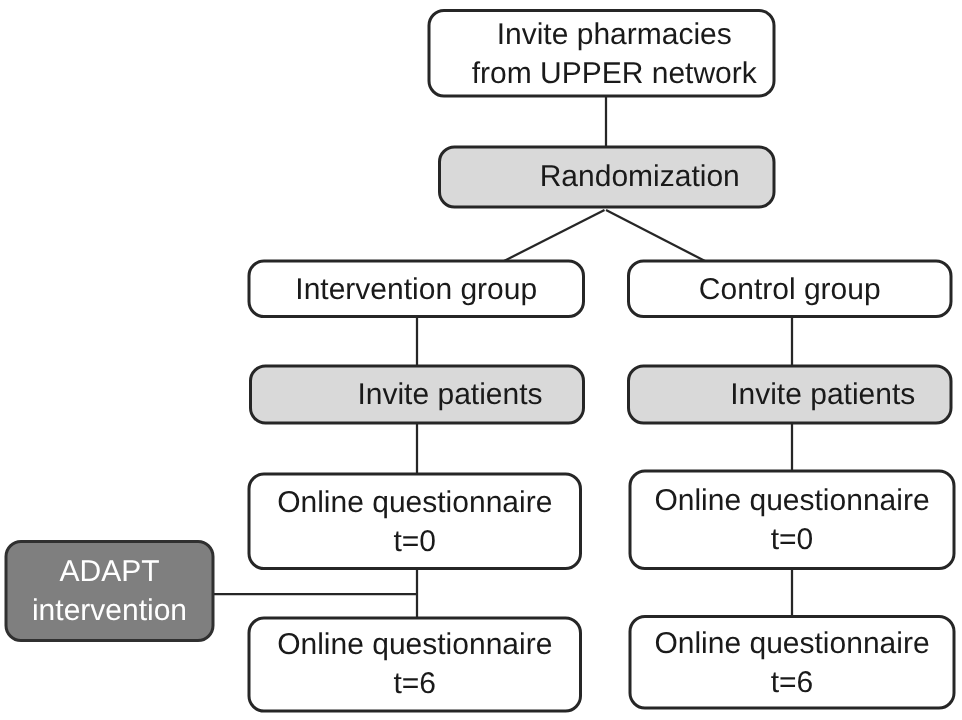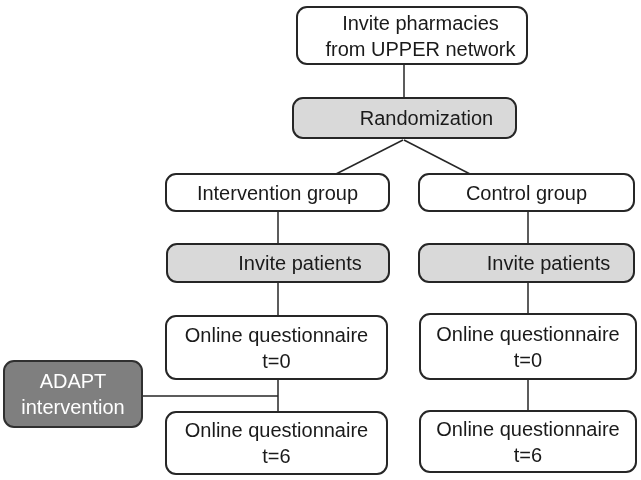--- a/index.html
+++ b/index.html
@@ -70,21 +70,21 @@
     <line x1="404" y1="140" x2="470" y2="174"></line>
     <line x1="278" y1="211" x2="278" y2="244"></line>
     <line x1="278" y1="282" x2="278" y2="316"></line>
     <line x1="278" y1="379" x2="278" y2="412"></line>
     <line x1="528" y1="211" x2="528" y2="244"></line>
     <line x1="528" y1="282" x2="528" y2="314"></line>
     <line x1="528" y1="379" x2="528" y2="411"></line>
     <line x1="142" y1="396" x2="278" y2="396"></line>
   </svg>
 
-  <div class="node" style="left:296px; top:6px; width:232px; height:59px;padding-left:17px;">Invite pharmacies
+  <div class="node" style="left:285px; top:6px; width:232px; height:59px;padding-left:17px;">Invite pharmacies
 from UPPER network</div>
 
   <div class="node light" style="left:292px; top:97px; width:225px; height:42px;">Randomization</div>
 
   <div class="node" style="left:418px; top:173px; width:217px; height:39px;">Control group</div>
 
   <div class="node" style="left:165px; top:173px; width:225px; height:39px;">Intervention group</div>
 
   <div class="node light" style="left:166px; top:243px; width:224px; height:40px;">Invite patients</div>
 

